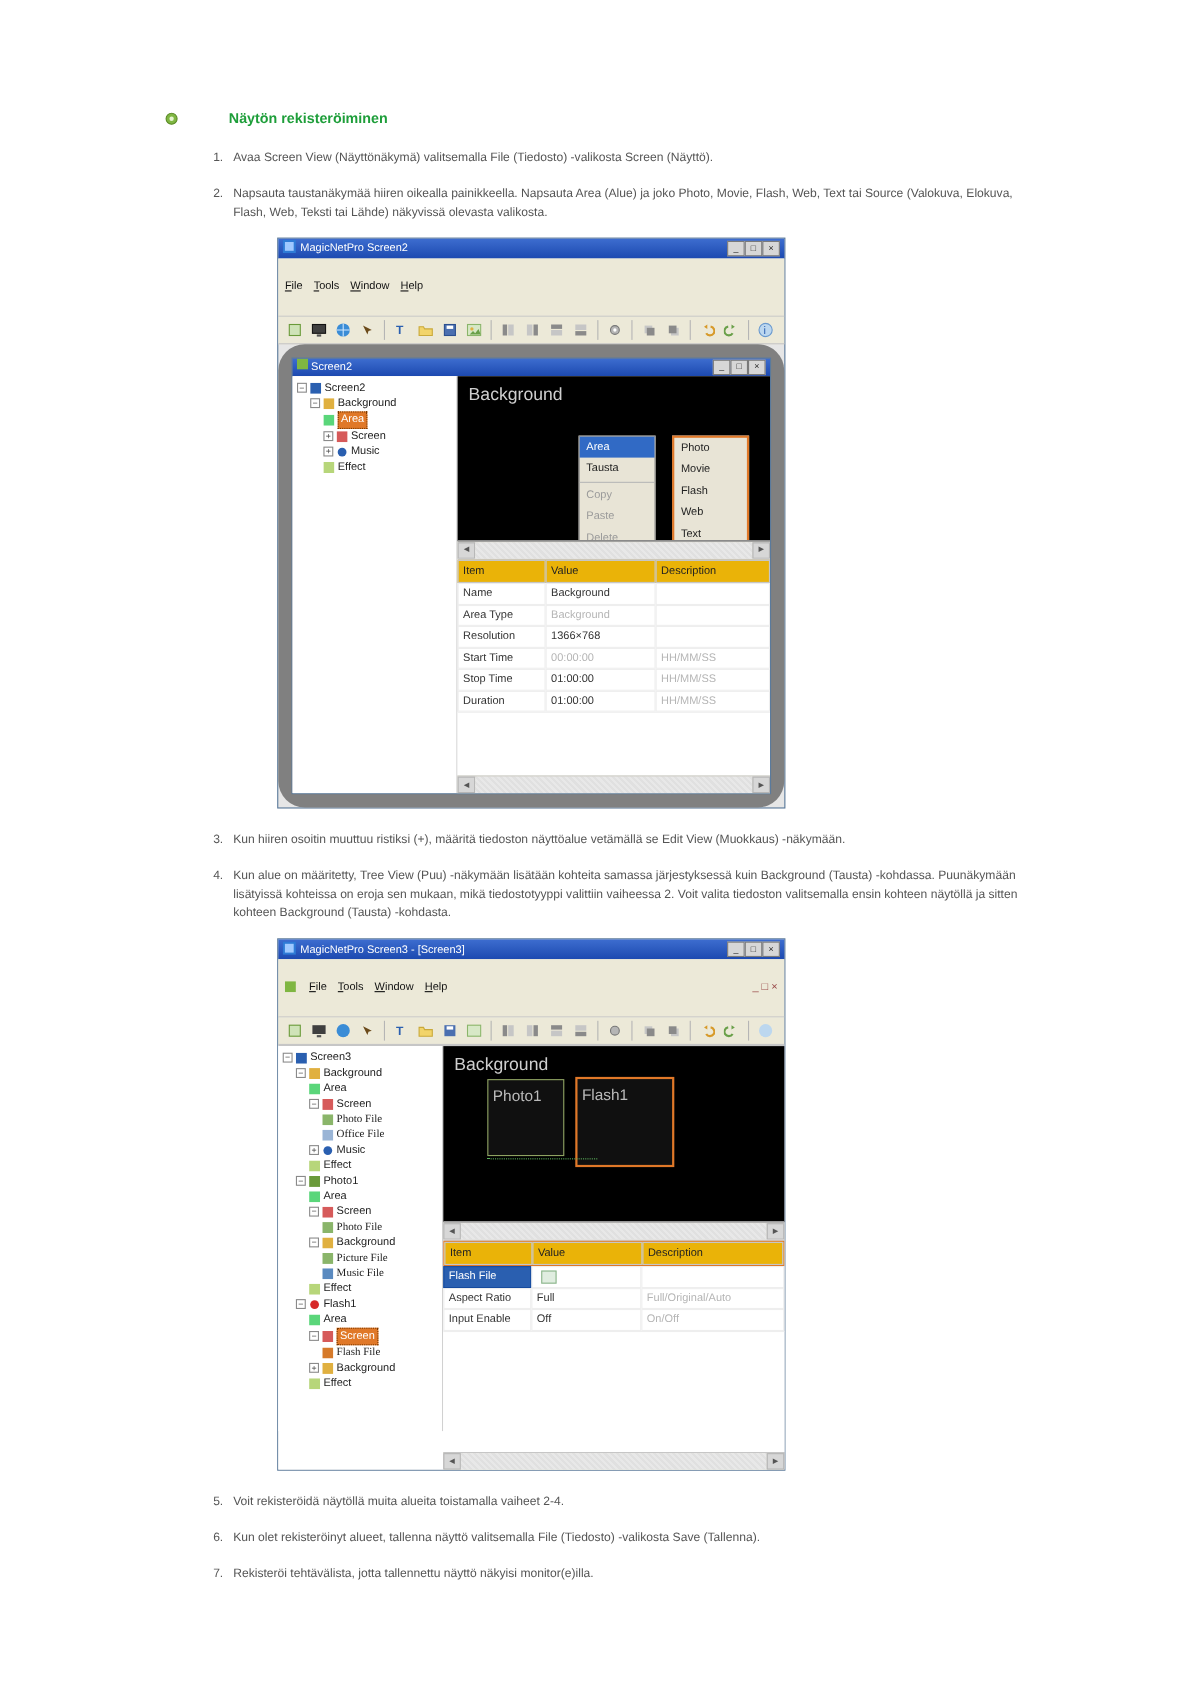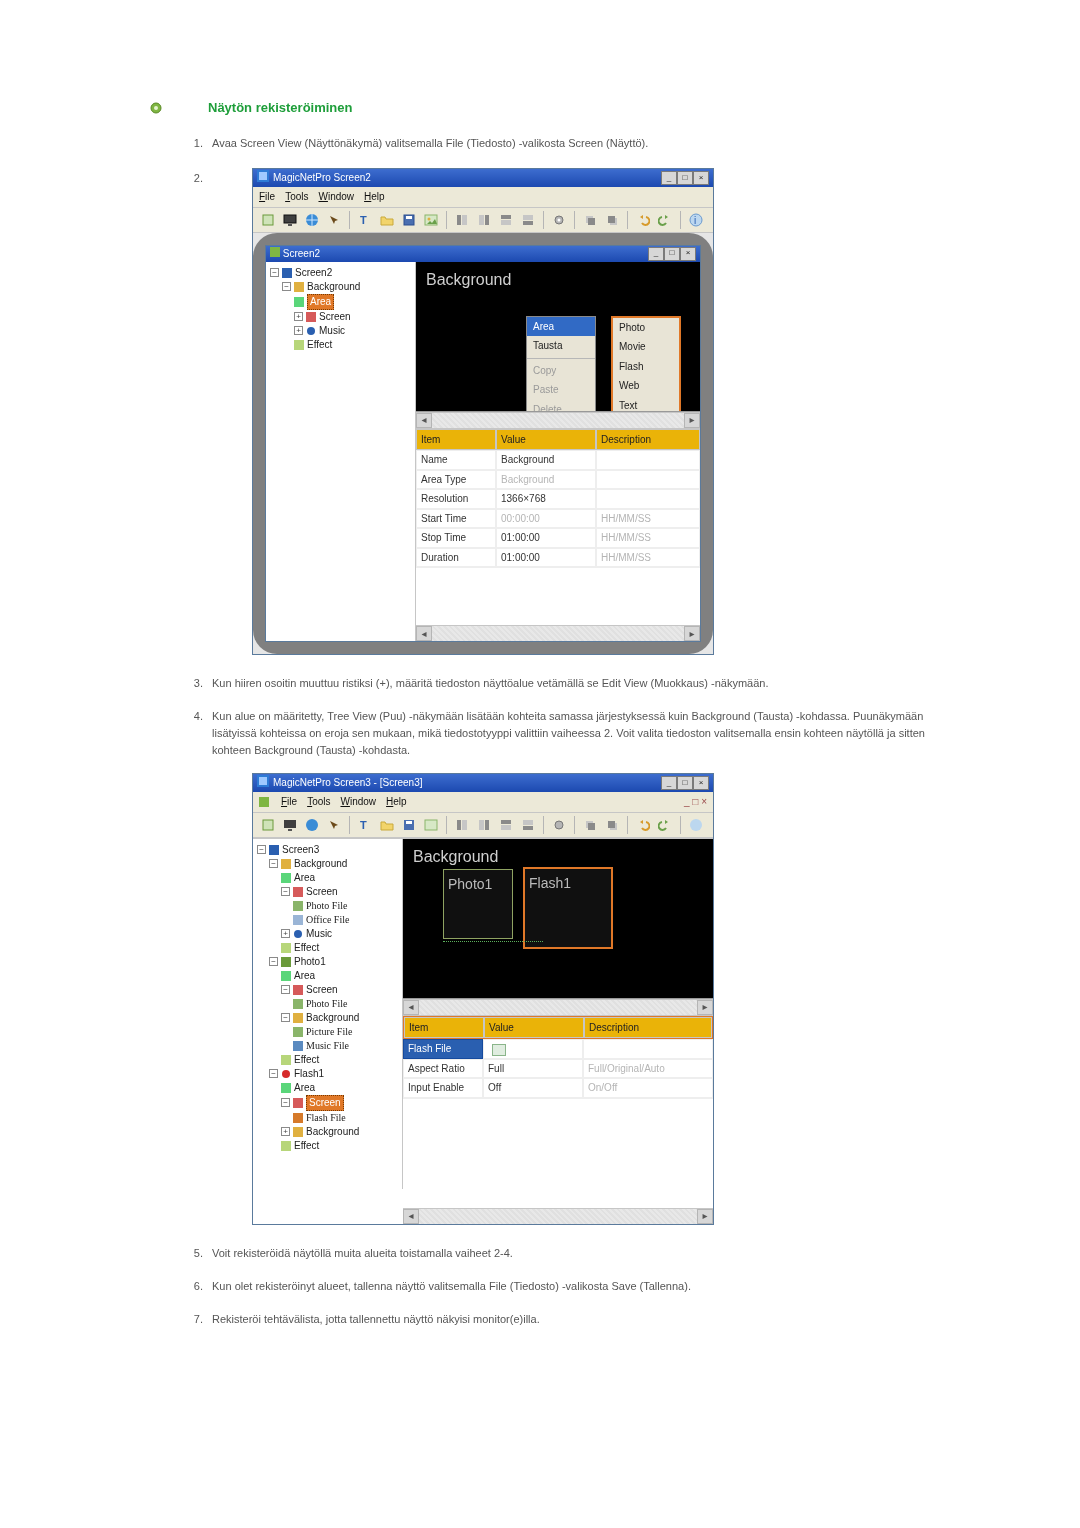--- a/index.html
+++ b/index.html
@@ -65,21 +65,21 @@
     .winbtn {
       width: 16px; height: 14px;
       background: #d7d7d7;
       border: 1px solid #7a7a7a;
       font-size: 8px;
       display:flex; align-items:center; justify-content:center;
       color:#222;
     }
     .menubar {
       background: #ece9d8;
-      padding: 2px 6px;
+      padding: 18px 6px;
       display:flex; gap:10px;
       color:#111;
       border-bottom:1px solid #c6c6c6;
     }
     .menubar .m { text-decoration: underline dotted transparent; }
     .menubar .m::first-letter { text-decoration: underline; }
     .toolbar {
       background: #ece9d8;
       padding: 3px 6px;
       display:flex; gap:4px; align-items:center;
@@ -204,20 +204,21 @@
           <circle cx="6" cy="6" r="2" fill="#e6f4d0"></circle>
         </svg>
     </span>
     <h2 class="page-title">Näytön rekisteröiminen</h2>
   </div>
 
   <ol class="steps">
     <li>Avaa Screen View (Näyttönäkymä) valitsemalla File (Tiedosto) -valikosta Screen (Näyttö).</li>
 
     <li>
+      <span>Napsauta taustanäkymää hiiren oikealla painikkeella. Napsauta Area (Alue) ja joko Photo, Movie, Flash, Web, Text tai Source (Valokuva, Elokuva, Flash, Web, Teksti tai Lähde) näkyvissä olevasta valikosta.</span>
 
       
       <div class="screenshot-block">
         <div class="appwin">
           <div class="win-titlebar">
             <div class="tleft">
               <span class="tiny-icon">
                 <svg width="12" height="12">
                     <rect width="12" height="12" fill="#2e7bd6"></rect>
                     <rect x="2" y="2" width="8" height="8" fill="#9fc9ff"></rect>

